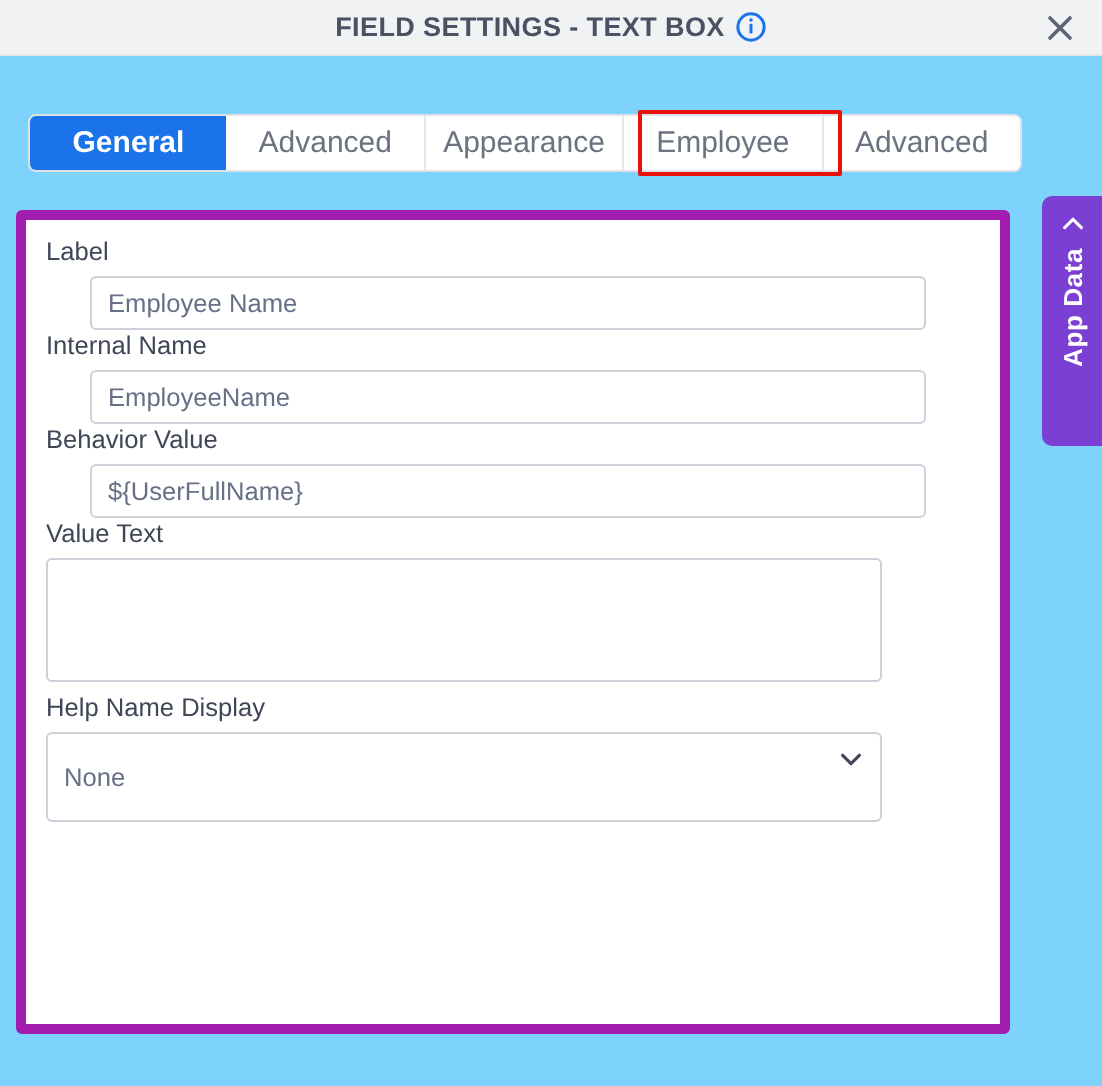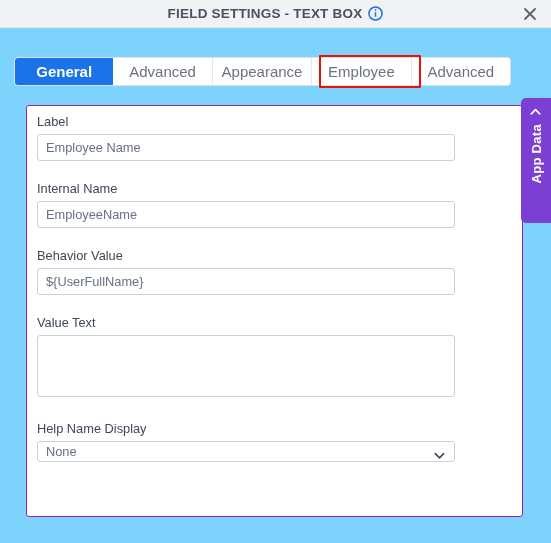--- a/index.html
+++ b/index.html
@@ -100,51 +100,52 @@
     left: 319px; top: 55px;
     width: 102px; height: 33px;
     border: 2px solid #e8110c;
     border-radius: 1px;
     pointer-events: none;
   }
 
   
   .content-panel {
     position: absolute;
-    left: 26px; top: 105px;
+    left: 8px; top: 105px;
     width: 497px; height: 412px;
     background: #ffffff;
-    border: 1px solid #a21caf;
+    border: 5px solid #a21caf;
     border-radius: 3px;
   }
   .form-inner {
     position: absolute;
     left: 10px; top: 8px;
     width: 420px;
   }
 
   .field-label {
     font-size: 12.8px;
     color: #3f4757;
     margin-bottom: 5px;
-    margin-top: 20px;
+    margin-top: 0;
   }
   .field-label.first { margin-top: 0; }
 
   .text-input {
     width: 418px;
     height: 27px;
     border: 1px solid #ccd0d9;
     border-radius: 3px;
     background: #ffffff;
     font-family: "Liberation Sans", sans-serif;
     font-size: 12.8px;
     color: #667086;
     padding: 0 8px;
     outline: none;
+    margin-left: 22px;
   }
   .text-input::placeholder { color: #667086; opacity: 1; }
 
   .text-area {
     width: 418px;
     height: 62px;
     border: 1px solid #ccd0d9;
     border-radius: 3px;
     background: #ffffff;
     font-family: "Liberation Sans", sans-serif;
@@ -155,21 +156,21 @@
     resize: none;
   }
 
   .select-wrap {
     position: relative;
     width: 418px;
     height: 27px;
   }
   .select-box {
     width: 418px;
-    height: 21px;
+    height: 45px;
     border: 1px solid #ccd0d9;
     border-radius: 3px;
     background: #ffffff;
     font-size: 12.8px;
     color: #667086;
     padding: 0 26px 0 8px;
     display: flex;
     align-items: center;
     cursor: pointer;
     user-select: none;

